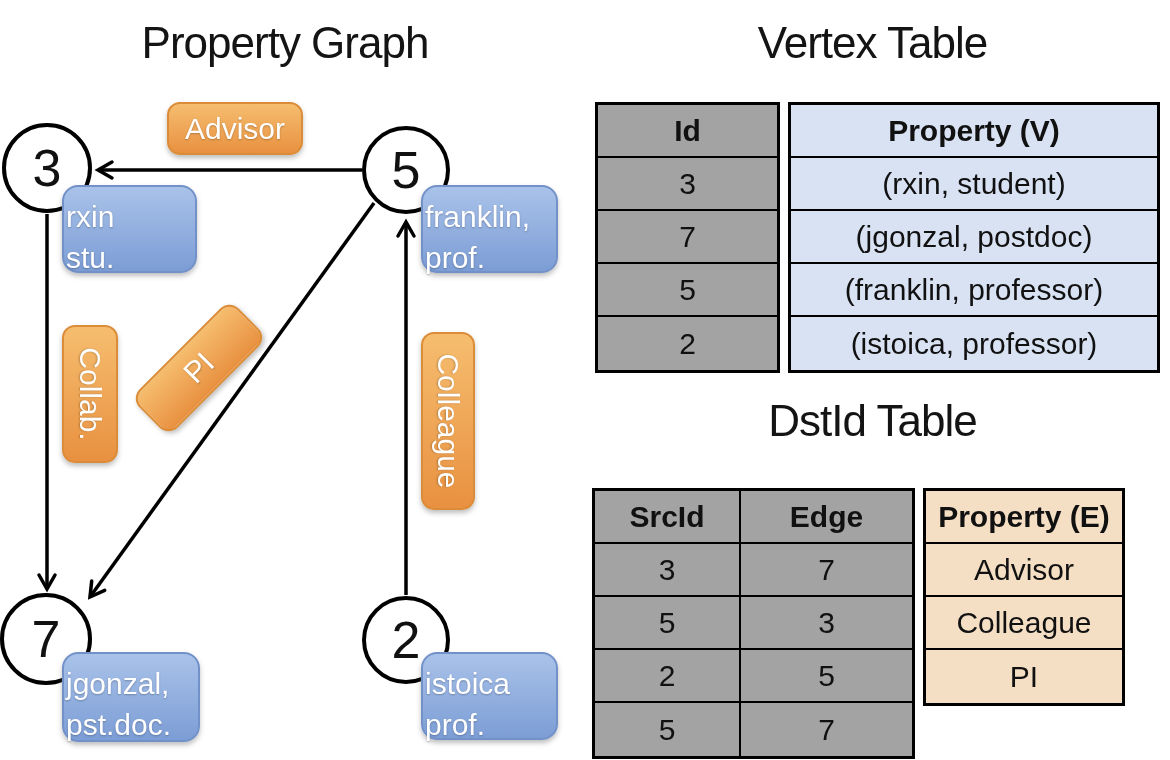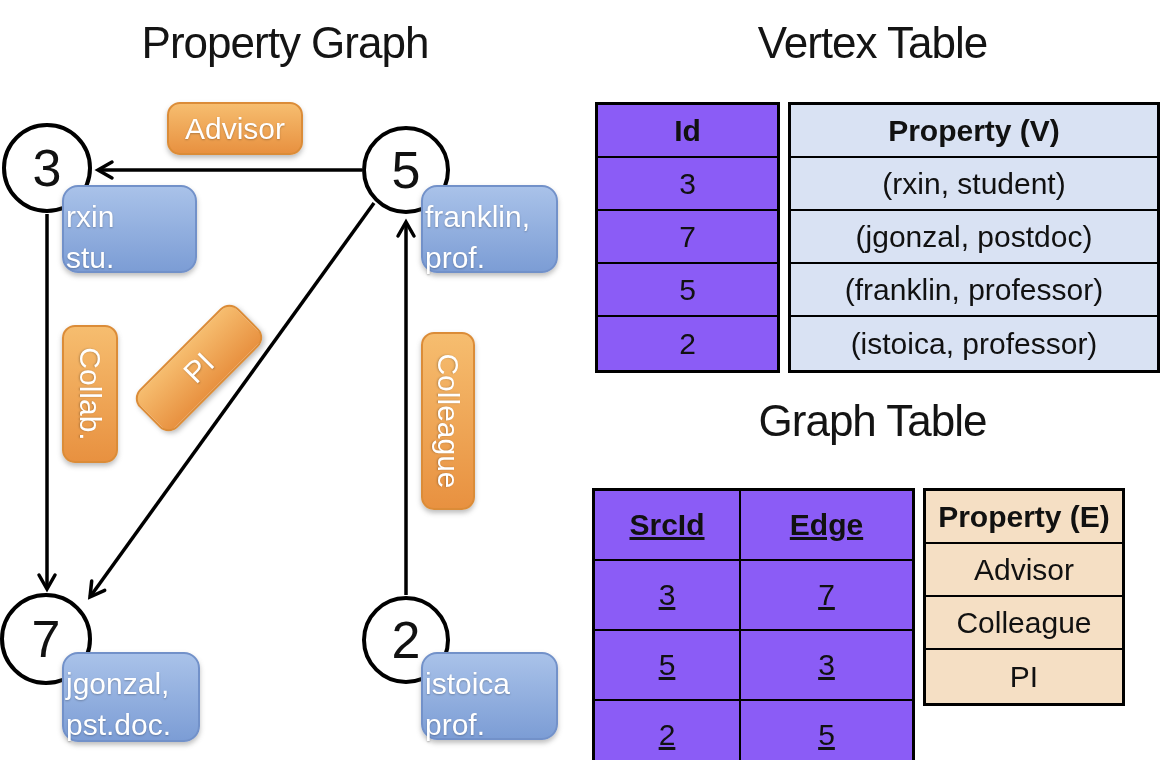--- a/index.html
+++ b/index.html
@@ -57,51 +57,51 @@
   #label-colleague { left: 421px; top: 332px; width: 54px;  height: 178px; }
   #label-pi        { left: 129px; top: 341px; width: 140px; height: 54px;
                      transform: rotate(-45deg); }
   .vtext {
     position: absolute; left: 50%; top: 50%;
     transform: translate(-50%, -50%) rotate(90deg);
     white-space: nowrap;
   }
 
   
-  .tcol { position: absolute; border: 3px solid #000; background: #8b5cf6;
+  .tcol { position: absolute; border: 3px solid #000; background: #a3a3a3;
           display: flex; flex-direction: column; }
   .tcell {
     height: 53px; display: flex; align-items: center; justify-content: center;
     font-size: 30px; color: #111; border-bottom: 2px solid #000;
   }
   .tcell:last-child { border-bottom: none; }
   .head { font-weight: bold; }
 
   #vt-id   { left: 595px; top: 102px; width: 185px; }
   #vt-prop { left: 788px; top: 102px; width: 372px; }
   #vt-prop .tcell { background: #D9E2F3; }
 
   #et-ids  { left: 592px; top: 488px; width: 323px; }
-  .erow { display: flex; border-bottom: 2px solid #000; height: 70px; text-decoration: underline; }
+  .erow { display: flex; border-bottom: 2px solid #000; height: 53px; }
   .erow:last-child { border-bottom: none; }
   .erow .c { display: flex; align-items: center; justify-content: center;
              font-size: 30px; }
   .erow .c1 { width: 146px; border-right: 2px solid #000; }
   .erow .c2 { flex: 1; }
   #et-prop { left: 923px; top: 488px; width: 202px; }
   #et-prop .tcell { background: #F5DFC4; }
 </style>
 </head>
 <body>
 
 <div class="stage">
 
   <div class="title" id="title-graph">Property Graph</div>
   <div class="title" id="title-vtable">Vertex Table</div>
-  <div class="title" id="title-etable">Graph Table</div>
+  <div class="title" id="title-etable">DstId Table</div>
 
   <svg class="edges" width="585" height="760">
     <defs>
       <marker id="ah" markerUnits="userSpaceOnUse" markerWidth="22" markerHeight="22" viewBox="0 0 22 22" refX="18" refY="11" orient="auto">
         <path d="M4,3 L18,11 L4,19" fill="none" stroke="#000" stroke-width="3.5" stroke-linecap="round"></path>
       </marker>
     </defs>
     <line x1="362" y1="170" x2="98" y2="170" stroke="#000" stroke-width="3.5" marker-end="url(#ah)"></line>
     <line x1="47" y1="214" x2="47" y2="589" stroke="#000" stroke-width="3.5" marker-end="url(#ah)"></line>
     <line x1="374" y1="203" x2="90" y2="597" stroke="#000" stroke-width="3.5" marker-end="url(#ah)"></line>

